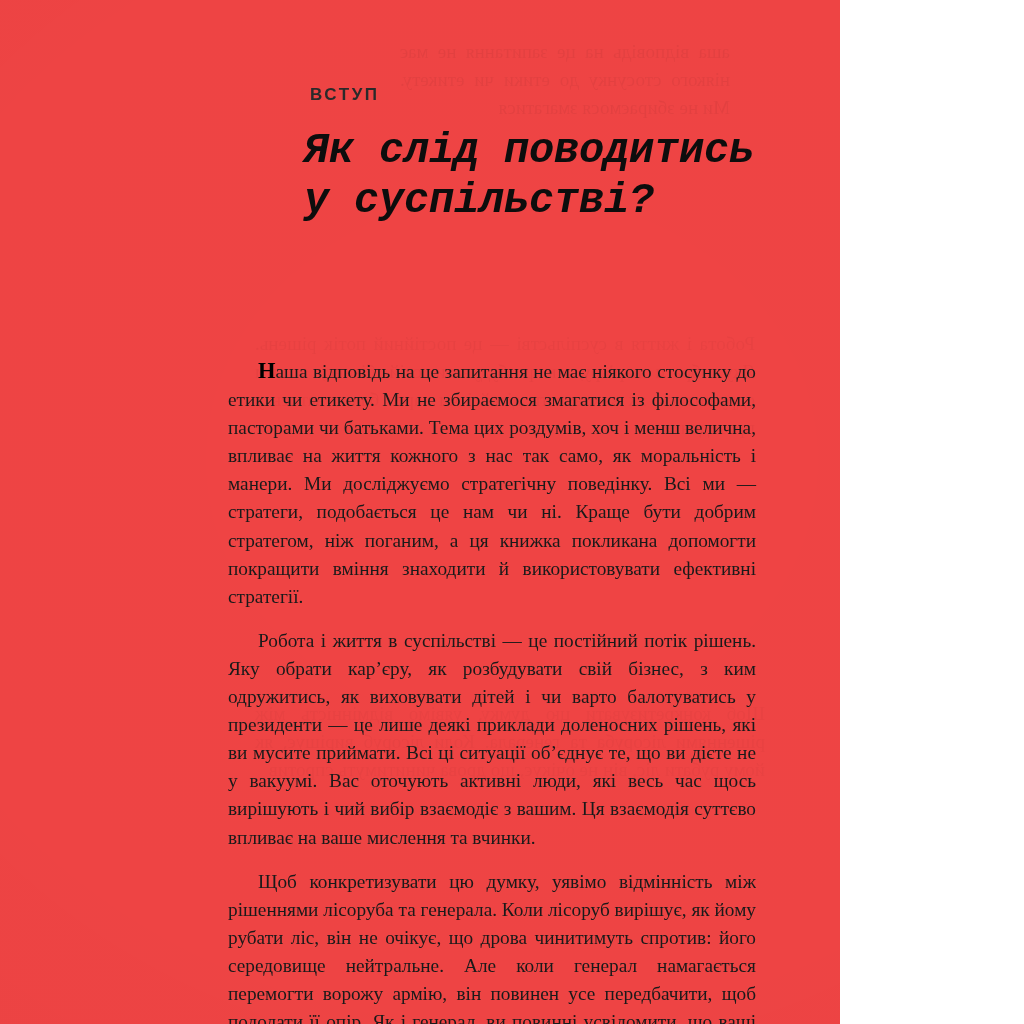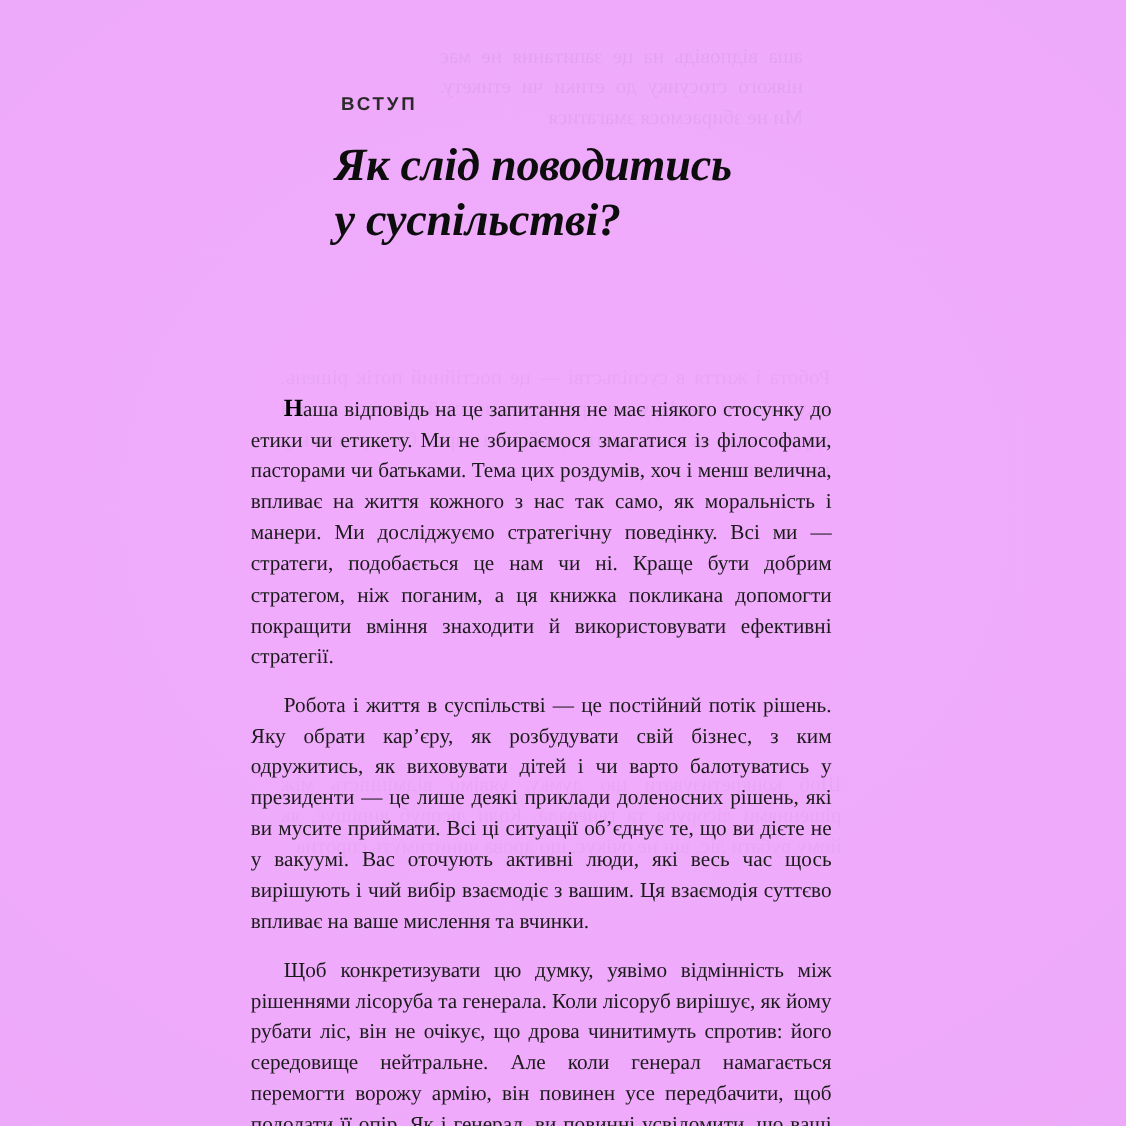--- a/index.html
+++ b/index.html
@@ -7,23 +7,23 @@
     margin: 0;
     padding: 0;
     background: #ffffff;
   }
   body {
     font-family: "Liberation Serif", serif;
   }
 
   #page {
     position: relative;
-    width: 1024px;
+    width: 840px;
     height: 1024px;
-    background: #f0abfc;
+    background: #ef4444;
     overflow: hidden;
   }
 
   
   #showthrough {
     position: absolute;
     left: 0; top: 0;
     width: 1024px;
     height: 1024px;
     pointer-events: none;
@@ -96,21 +96,21 @@
     white-space: nowrap;
   }
 
   #chapter-title {
     position: absolute;
     left: 92px;
     top: 126px;
     width: 470px;
     margin: 0;
     padding: 0;
-    font-family: Liberation Serif, serif;
+    font-family: Liberation Mono, monospace;
     font-style: italic;
     font-weight: 700;
     font-size: 42px;
     line-height: 50px;
     letter-spacing: -0.2px;
     color: #0d0d0d;
   }
   #chapter-title .tl {
     display: block;
   }

